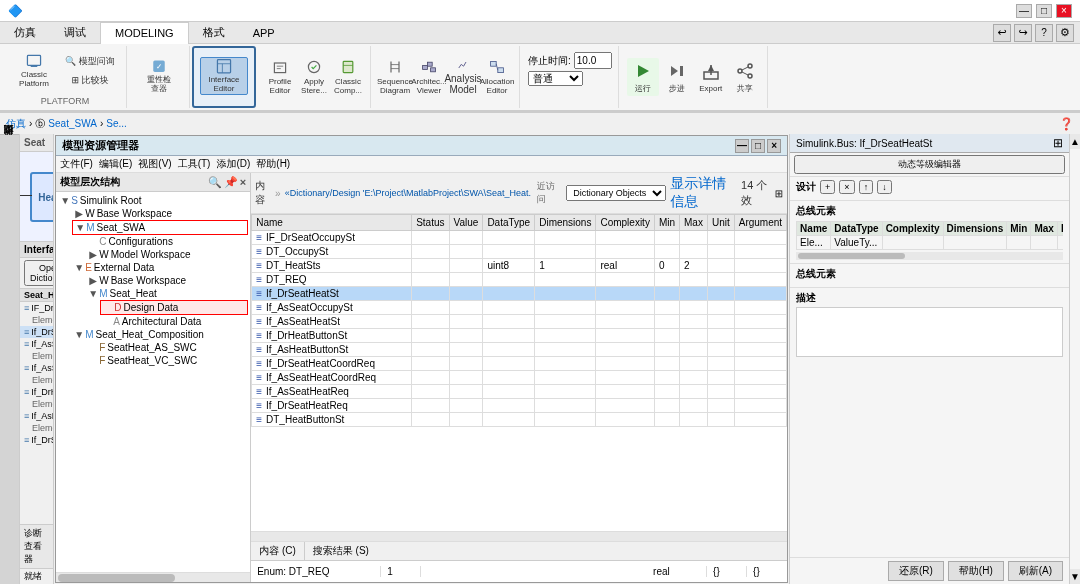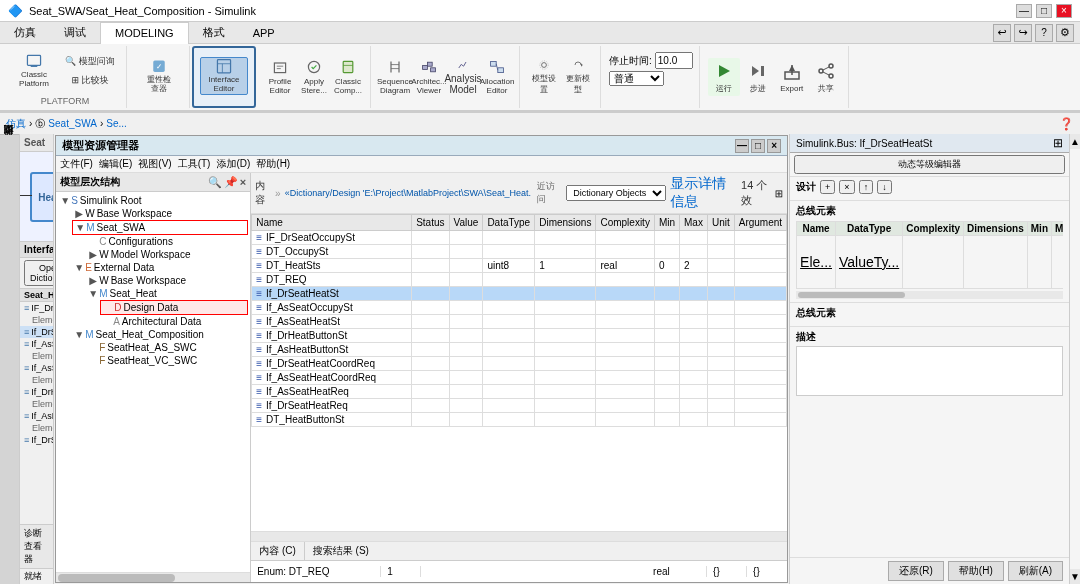--- a/index.html
+++ b/index.html
@@ -33,21 +33,21 @@
     .data-grid { width: 100%; border-collapse: collapse; font-size: 10px; }
     .data-grid th { background: #e8e8e8; border: 1px solid #ccc; padding: 2px 4px; text-align: left; font-weight: normal; position: sticky; top: 0; }
     .data-grid td { border: 1px solid #ddd; padding: 1px 4px; white-space: nowrap; }
     .data-grid tr.selected td { background: #b8d8f8; }
     
     
     .right-panel { width: 280px; background: #f5f5f5; border-left: 1px solid #ccc; display: flex; flex-direction: column; font-size: 10px; }
     .right-panel-header { background: #e0e8f0; padding: 2px 6px; font-size: 10px; border-bottom: 1px solid #aaa; display: flex; align-items: center; justify-content: space-between; }
     .right-section { padding: 3px 6px; border-bottom: 1px solid #ddd; }
     .right-grid { width: 100%; border-collapse: collapse; }
-    .right-grid td { border: 1px solid #ddd; padding: 18px 3px; font-size: 14px; text-decoration: underline; }
+    .right-grid td { border: 1px solid #ddd; padding: 1px 3px; font-size: 10px; }
     .right-grid th { background: #e0e8e0; border: 1px solid #ddd; padding: 1px 3px; font-size: 10px; }
     .edit-area { min-height: 50px; border: 1px solid #ccc; background: #fff; padding: 2px; margin: 2px 0; font-size: 10px; }
     .right-buttons { display: flex; gap: 4px; justify-content: flex-end; padding: 3px 6px; margin-top: auto; }
     .right-btn { padding: 2px 10px; font-size: 10px; cursor: pointer; background: #e0e0e0; border: 1px solid #aaa; }
     
     
     .breadcrumb-bar { height: 22px; display: flex; align-items: center; padding: 0 6px; background: #f0f0f0; border-top: 1px solid #ccc; font-size: 10px; gap: 3px; }
     
     
     .left-tabs { width: 20px; background: #d4d4d4; display: flex; flex-direction: column; border-right: 1px solid #ccc; }
@@ -57,21 +57,20 @@
     ::-webkit-scrollbar { width: 8px; height: 8px; }
     ::-webkit-scrollbar-track { background: #f0f0f0; }
     ::-webkit-scrollbar-thumb { background: #bbb; border-radius: 4px; }
   </style>
 </head>
 <body>
 
 <div class="title-bar">
   <div class="title-bar-left">
     <span style="font-size:12px;">🔷</span>
-    <span>Seat_SWA/Seat_Heat_Composition - Simulink</span>
   </div>
   <div class="title-bar-right">
     <div class="title-btn">—</div>
     <div class="title-btn">□</div>
     <div class="title-btn" style="background:#e81123;color:#fff;">×</div>
   </div>
 </div>
 
 <div class="main-tabs">
   <div class="main-tab">仿真</div>
@@ -195,38 +194,20 @@
         <svg viewBox="0 0 20 20">
             <rect x="2" y="3" width="7" height="6" fill="#cde" stroke="#458" stroke-width="1"></rect>
             <rect x="11" y="11" width="7" height="6" fill="#cde" stroke="#458" stroke-width="1"></rect>
             <line x1="9" y1="6" x2="11" y2="14" stroke="#458" stroke-width="1"></line>
           </svg>
         <span style="font-size:8px;">Allocation<br>Editor</span>
       </div>
     </div>
   </div>
 
-  <div class="ribbon-group">
-    <div class="ribbon-group-icons">
-      <div class="ribbon-icon">
-        <svg viewBox="0 0 20 20">
-            <circle cx="10" cy="10" r="4" fill="none" stroke="#666" stroke-width="1.5"></circle>
-            <circle cx="10" cy="10" r="7" fill="none" stroke="#666" stroke-width="0.5" stroke-dasharray="2,2"></circle>
-          </svg>
-        <span style="font-size:8px;">模型设置</span>
-      </div>
-      <div class="ribbon-icon">
-        <svg viewBox="0 0 20 20">
-            <path d="M5 10 A5 5 0 0 1 15 10" fill="none" stroke="#666" stroke-width="1.5"></path>
-            <polygon points="15,7 15,13 18,10" fill="#666"></polygon>
-          </svg>
-        <span style="font-size:8px;">更新模型</span>
-      </div>
-    </div>
-  </div>
 
   <div class="ribbon-group">
     <div style="display:flex;flex-direction:column;gap:2px;padding-top:4px;">
       <div style="display:flex;align-items:center;gap:3px;font-size:10px;">
         <span>停止时间:</span>
         <input type="text" style="width: 38px; font-size: 10px; padding: 1px;" value="10.0">
       </div>
       <div style="display:flex;align-items:center;gap:2px;">
         <select style="font-size:10px;width:55px;">
           <option>普通</option>

